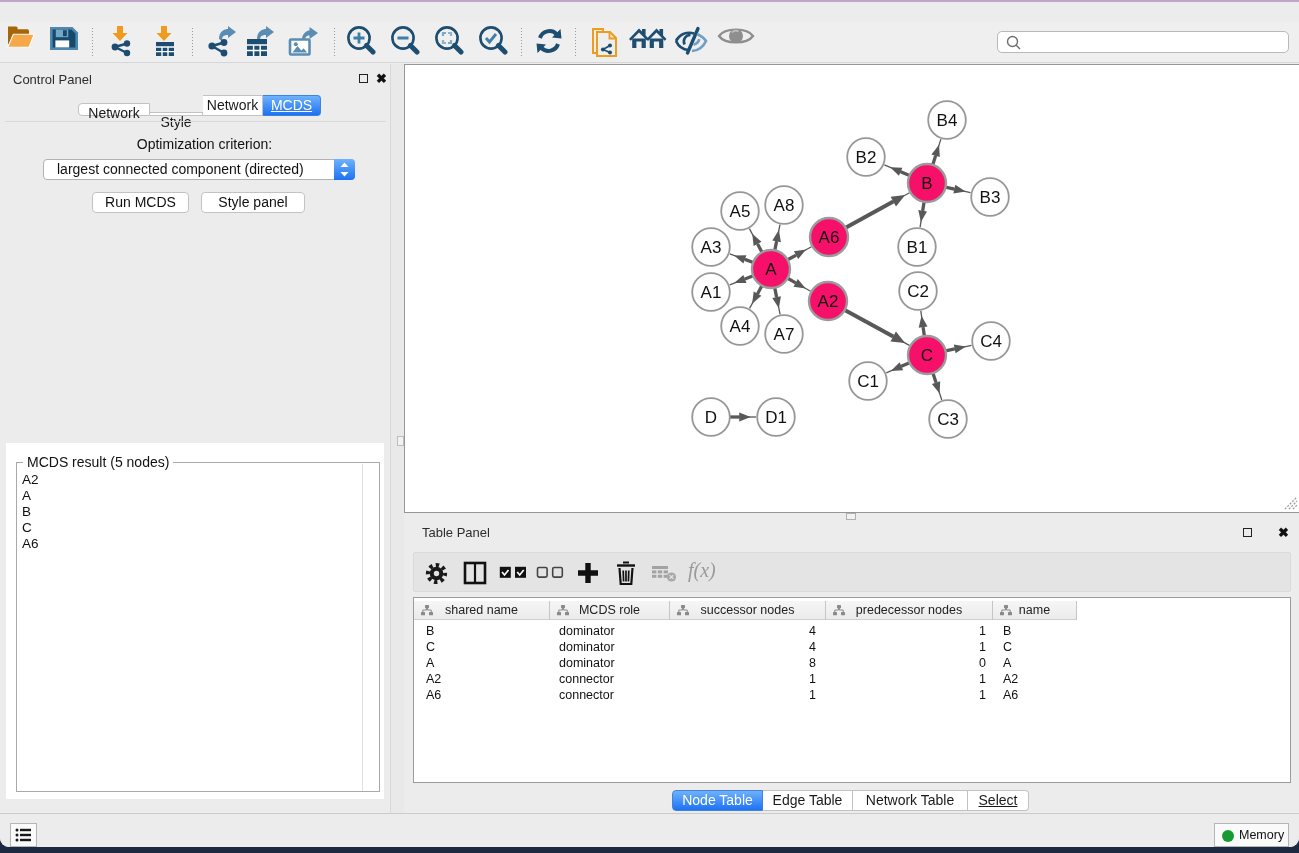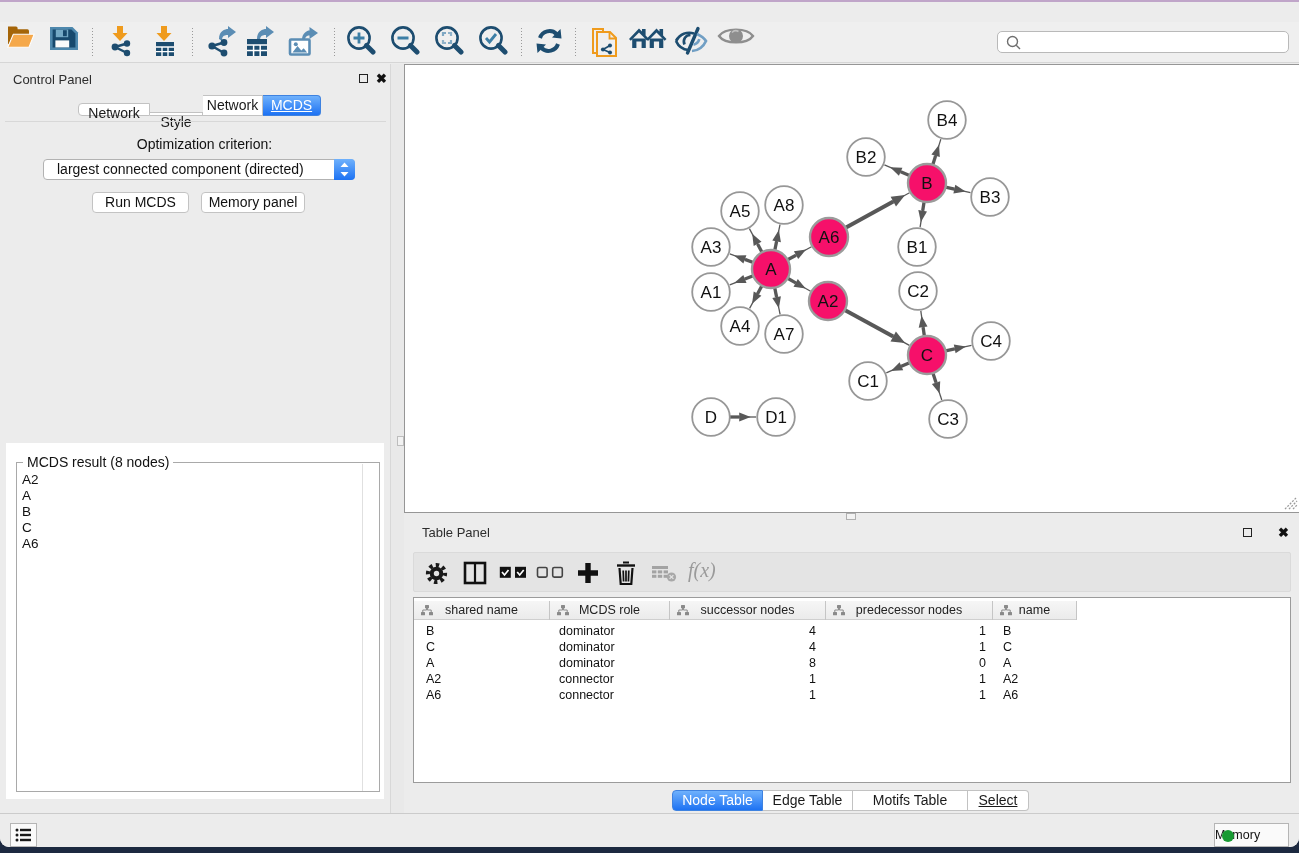--- a/index.html
+++ b/index.html
@@ -55,21 +55,21 @@
 #thead { position:absolute; left:0; top:3px; height:19px; background:linear-gradient(#f6f6f6,#ebebeb); border-bottom:1px solid #cfcfcf; }
 .hcell { position:absolute; top:0; height:19px; border-right:1px solid #c5c5c5; font-size:12.5px; color:#222; text-align:center; line-height:19px; }
 .hico { position:absolute; left:7px; top:4px; }
 .cell { position:absolute; font-size:12.5px; color:#111; line-height:16px; }
 
 #btabs { left:672px; top:788px; width:357px; height:21px; }
 
 #statusline { left:0; top:811px; width:1299px; height:1px; background:#cbcbcb; }
 #statusbar { left:0; top:812px; width:1299px; height:33px; background:#ececec; }
 #listbtn { position:absolute; left:10px; top:9px; width:27px; height:24px; background:#fafafa; border:1px solid #b5b5b5; }
-#membtn { position:absolute; left:1214px; top:9px; width:75px; height:24px; background:#fafafa; border:1px solid #b5b5b5; font-size:12.5px; color:#111; line-height:22px; }
+#membtn { position:absolute; left:1214px; top:9px; width:75px; height:24px; background:#fafafa; border:1px solid #b5b5b5; font-size:12.5px; color:#111; line-height:22px; padding-left:24px; }
 #memdot { position:absolute; left:7px; top:6px; width:12px; height:12px; border-radius:50%; background:#189a33; }
 svg { display:block; }
 </style>
 </head>
 <body>
 <div class="abs" id="deskTop"></div>
 <div class="abs" id="win">
   <div class="abs" id="toolbar">
     <div class="tsep" style="left:92px;"></div>
       <div class="tsep" style="left:192px;"></div>
@@ -223,24 +223,24 @@
     <div class="abs" id="optlabel">Optimization criterion:</div>
     <div class="abs" id="combo">largest connected component (directed)
       <div id="combobtn">
           <svg width="21" height="21" viewBox="0 0 21 21">
             <path d="M6.5 8 L10.5 3.5 14.5 8 z" fill="#fff"></path>
             <path d="M6.5 13 L10.5 17.5 14.5 13 z" fill="#fff"></path>
           </svg>
         </div>
     </div>
     <div class="btn" style="left:92px; top:128px; width:97px;">Run MCDS</div>
-    <div class="btn" style="left:201px; top:128px; width:104px;">Memory panel</div>
+    <div class="btn" style="left:201px; top:128px; width:104px;">Style panel</div>
     <div class="abs" id="resultwrap">
       <div id="fieldset">
-        <div id="legend">MCDS result (8 nodes)</div>
+        <div id="legend">MCDS result (5 nodes)</div>
         <div id="mcdslist">A2<br>A<br>B<br>C<br>A6</div>
         <div id="resScroll"></div>
       </div>
     </div>
   </div>
   <div class="abs" id="vsplit"></div>
   <div class="abs" id="vsplitdot"></div>
   <div class="abs" id="frame">
     <div id="canvas">
         <svg width="892" height="425" viewBox="0 0 892 425" font-family="Liberation Sans, sans-serif">
@@ -477,21 +477,21 @@
         <div class="cell" style="left:12px;top:89px;">A6</div>
         <div class="cell" style="left:145px;top:89px;">connector</div>
         <div class="cell" style="left:330px;top:89px;width:72px;text-align:right;">1</div>
         <div class="cell" style="left:500px;top:89px;width:72px;text-align:right;">1</div>
         <div class="cell" style="left:589px;top:89px;">A6</div>
     </div>
   </div>
   <div class="tabbar" id="btabs">
     <div class="tab sel" style="width:91px;">Node Table</div>
     <div class="tab" style="width:90px;">Edge Table</div>
-    <div class="tab" style="width:115px;">Motifs Table</div>
+    <div class="tab" style="width:115px;">Network Table</div>
     <div class="tab" style="width:61px;">Select</div>
   </div>
   <div class="abs" id="statusline"></div>
   <div class="abs" id="statusbar">
     <div id="listbtn">
         <svg width="25" height="22" style="position:absolute;left:0px;top:0px;" viewBox="0 0 25 22">
 <g fill="#1a1a1a">
             <circle cx="6" cy="6" r="1.5"></circle>
             <circle cx="6" cy="11" r="1.5"></circle>
             <circle cx="6" cy="16" r="1.5"></circle>

